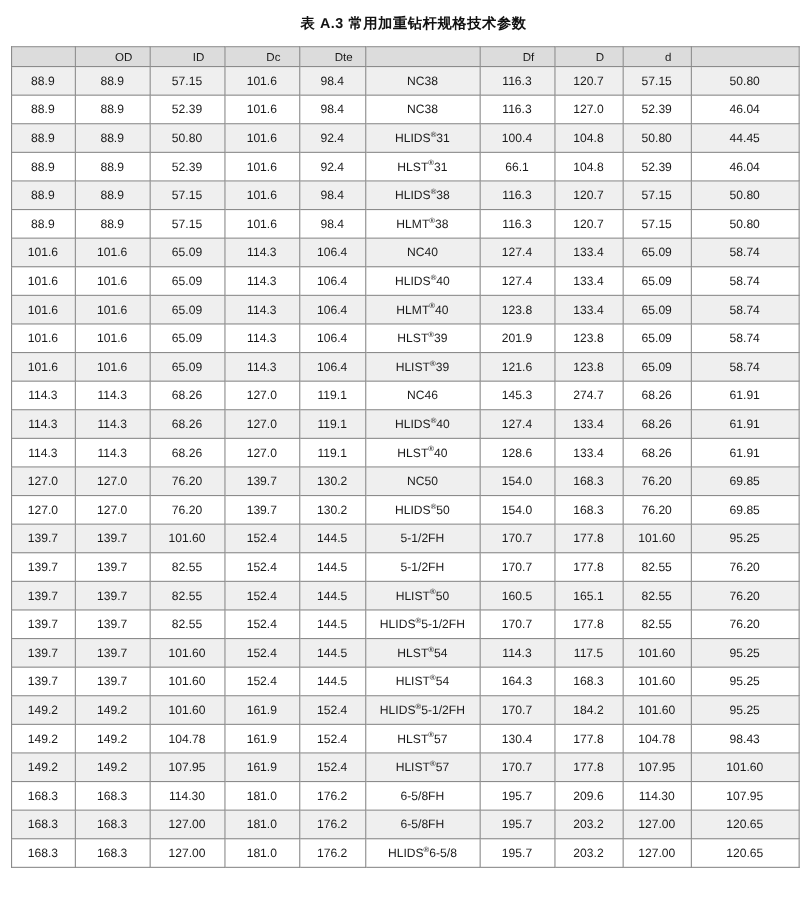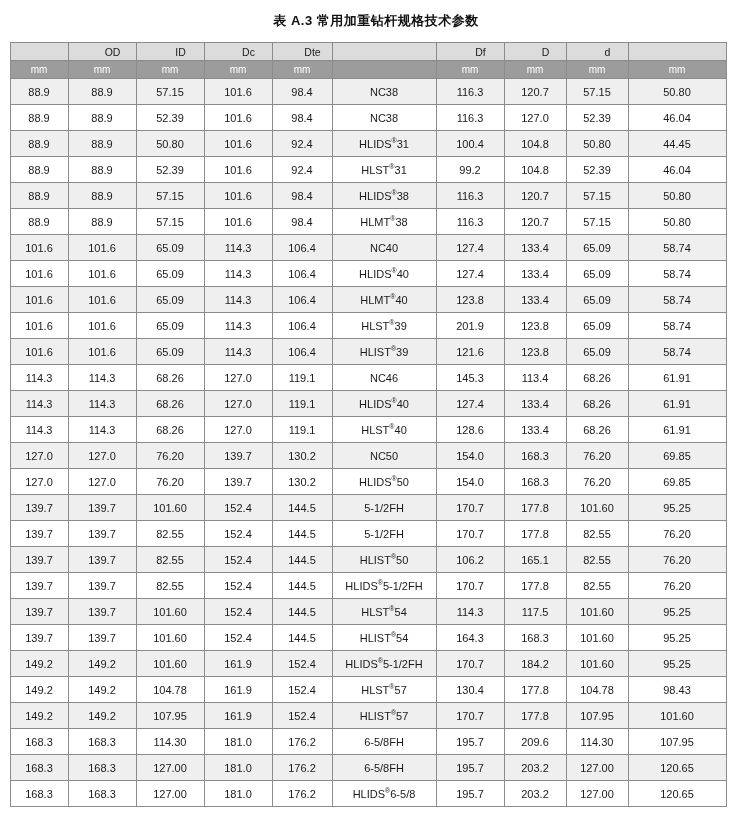--- a/index.html
+++ b/index.html
@@ -119,32 +119,20 @@
           <th class="head-sym">OD</th>
           <th class="head-sym">ID</th>
           <th class="head-sym">Dc</th>
           <th class="head-sym">Dte</th>
           <th class="head-sym"></th>
           <th class="head-sym">Df</th>
           <th class="head-sym">D</th>
           <th class="head-sym">d</th>
           <th class="head-sym"></th>
         </tr>
-      <tr>
-          <th class="head-unit">mm</th>
-          <th class="head-unit">mm</th>
-          <th class="head-unit">mm</th>
-          <th class="head-unit">mm</th>
-          <th class="head-unit">mm</th>
-          <th class="head-unit"></th>
-          <th class="head-unit">mm</th>
-          <th class="head-unit">mm</th>
-          <th class="head-unit">mm</th>
-          <th class="head-unit">mm</th>
-        </tr>
     </thead>
     <tbody>
         <tr class="even">
           <td>88.9</td>
           <td>88.9</td>
           <td>57.15</td>
           <td>101.6</td>
           <td>98.4</td>
           <td class="thread">NC38</td>
           <td>116.3</td>
@@ -176,21 +164,21 @@
           <td>50.80</td>
           <td>44.45</td>
         </tr>
         <tr class="odd">
           <td>88.9</td>
           <td>88.9</td>
           <td>52.39</td>
           <td>101.6</td>
           <td>92.4</td>
           <td class="thread">HLST<sup class="reg">®</sup>31</td>
-          <td>99.2</td>
+          <td>66.1</td>
           <td>104.8</td>
           <td>52.39</td>
           <td>46.04</td>
         </tr>
         <tr class="even">
           <td>88.9</td>
           <td>88.9</td>
           <td>57.15</td>
           <td>101.6</td>
           <td>98.4</td>
@@ -273,21 +261,21 @@
           <td>58.74</td>
         </tr>
         <tr class="odd">
           <td>114.3</td>
           <td>114.3</td>
           <td>68.26</td>
           <td>127.0</td>
           <td>119.1</td>
           <td class="thread">NC46</td>
           <td>145.3</td>
-          <td>113.4</td>
+          <td>274.7</td>
           <td>68.26</td>
           <td>61.91</td>
         </tr>
         <tr class="even">
           <td>114.3</td>
           <td>114.3</td>
           <td>68.26</td>
           <td>127.0</td>
           <td>119.1</td>
           <td class="thread">HLIDS<sup class="reg">®</sup>40</td>
@@ -356,21 +344,21 @@
           <td>82.55</td>
           <td>76.20</td>
         </tr>
         <tr class="even">
           <td>139.7</td>
           <td>139.7</td>
           <td>82.55</td>
           <td>152.4</td>
           <td>144.5</td>
           <td class="thread">HLIST<sup class="reg">®</sup>50</td>
-          <td>106.2</td>
+          <td>160.5</td>
           <td>165.1</td>
           <td>82.55</td>
           <td>76.20</td>
         </tr>
         <tr class="odd">
           <td>139.7</td>
           <td>139.7</td>
           <td>82.55</td>
           <td>152.4</td>
           <td>144.5</td>

